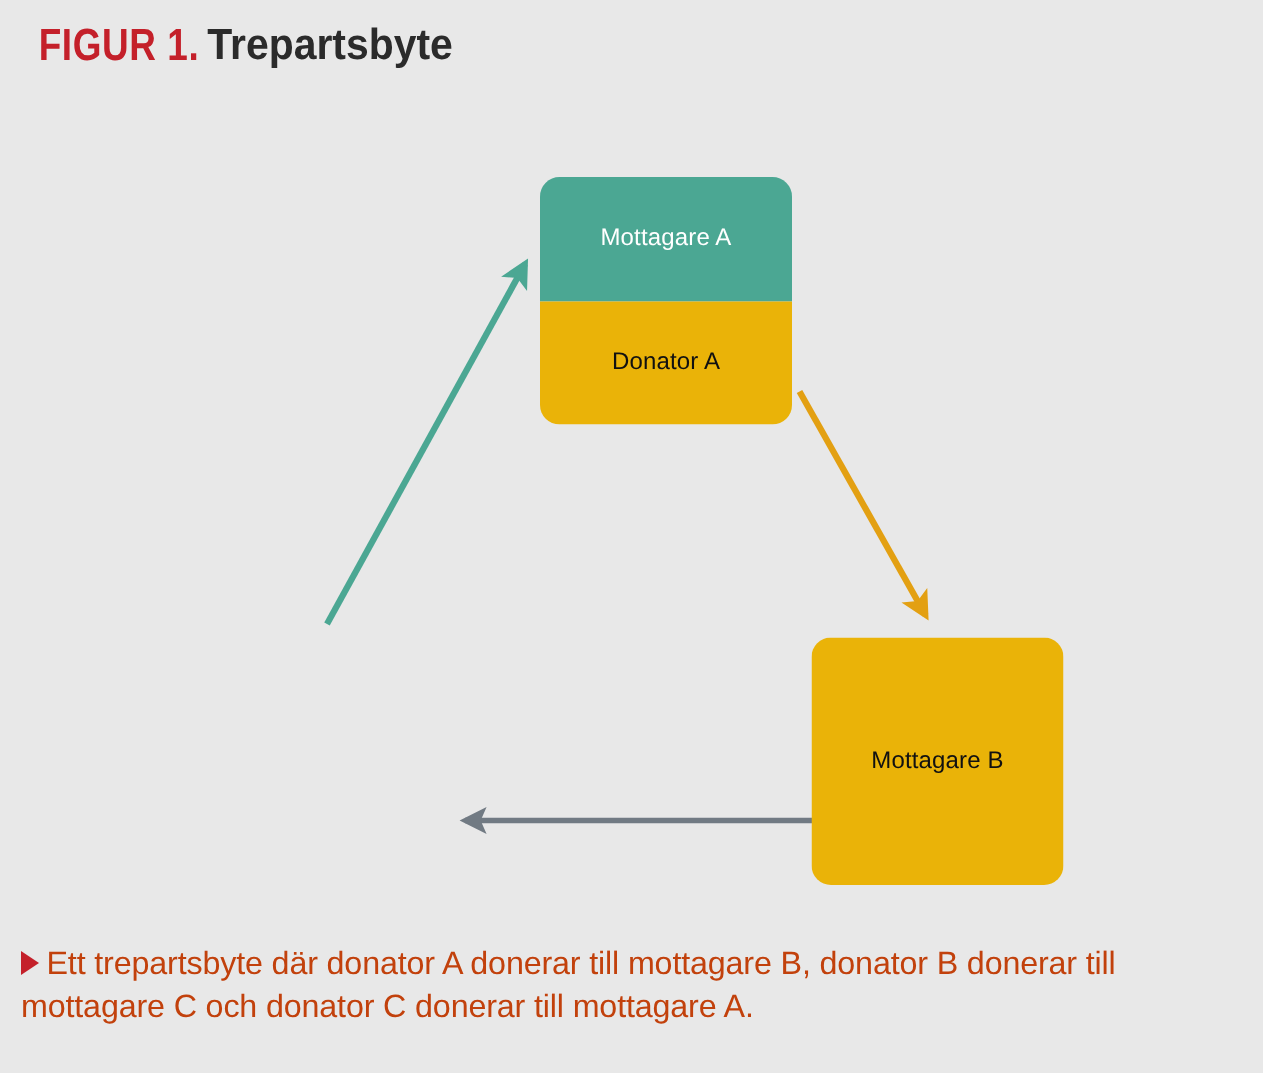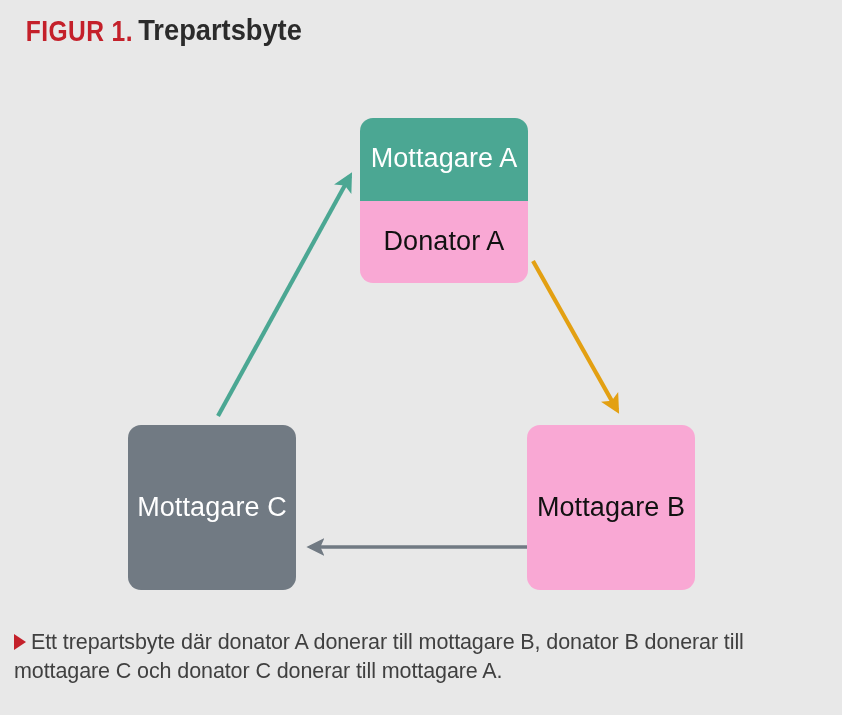--- a/index.html
+++ b/index.html
@@ -68,42 +68,42 @@
     border-radius: 13px;
     overflow: hidden;
     display: flex;
     flex-direction: column;
   }
   .node-half {
     flex: 1 1 50%;
     display: flex;
     align-items: center;
     justify-content: center;
-    font-size: 27px;
+    font-size: 16px;
     letter-spacing: 0.1px;
     text-align: right;
     line-height: 1.1;
   }
   .half-teal  { background: #4ba793; color: #ffffff; }
-  .half-yellow{ background: #f9a8d4; color: #111111; }
+  .half-yellow{ background: #eab308; color: #111111; }
   .half-gray  { background: #717a83; color: #ffffff; }
 
   #node-a { left: 360px; top: 52px; }
   #node-c { left: 128px; top: 359px; }
-  #node-b { left: 527px; top: 359px; }
+  #node-b { left: 541px; top: 359px; }
 
   
   #figure-caption {
     position: absolute;
     left: 14px;
     top: 628px;
     width: 818px;
     font-size: 21.5px;
     line-height: 1.36;
-    color: #404040;
+    color: #c2410c;
     letter-spacing: -0.1px;
   }
   #figure-caption .bullet-triangle {
     display: inline-block;
     width: 0;
     height: 0;
     border-top: 8px solid transparent;
     border-bottom: 8px solid transparent;
     border-left: 12px solid #c4202a;
     margin-right: 5px;
@@ -139,21 +139,20 @@
 
     <line x1="218" y1="350" x2="350" y2="110" stroke="#4ba793" stroke-width="4.2" marker-end="url(#head-teal)"></line>
   </svg>
 
   <div class="node-box" id="node-a">
     <div class="node-half half-teal">Mottagare A</div>
     <div class="node-half half-yellow">Donator A</div>
   </div>
 
   <div class="node-box" id="node-c">
-    <div class="node-half half-gray">Mottagare C</div>
   </div>
 
   <div class="node-box" id="node-b">
     <div class="node-half half-yellow">Mottagare B</div>
   </div>
 
 </div>
 
 <div id="figure-caption"><span class="bullet-triangle"></span><span>Ett trepartsbyte där donator A donerar till mottagare B, donator B donerar till mottagare C och donator C donerar till mottagare A.</span></div>
 

